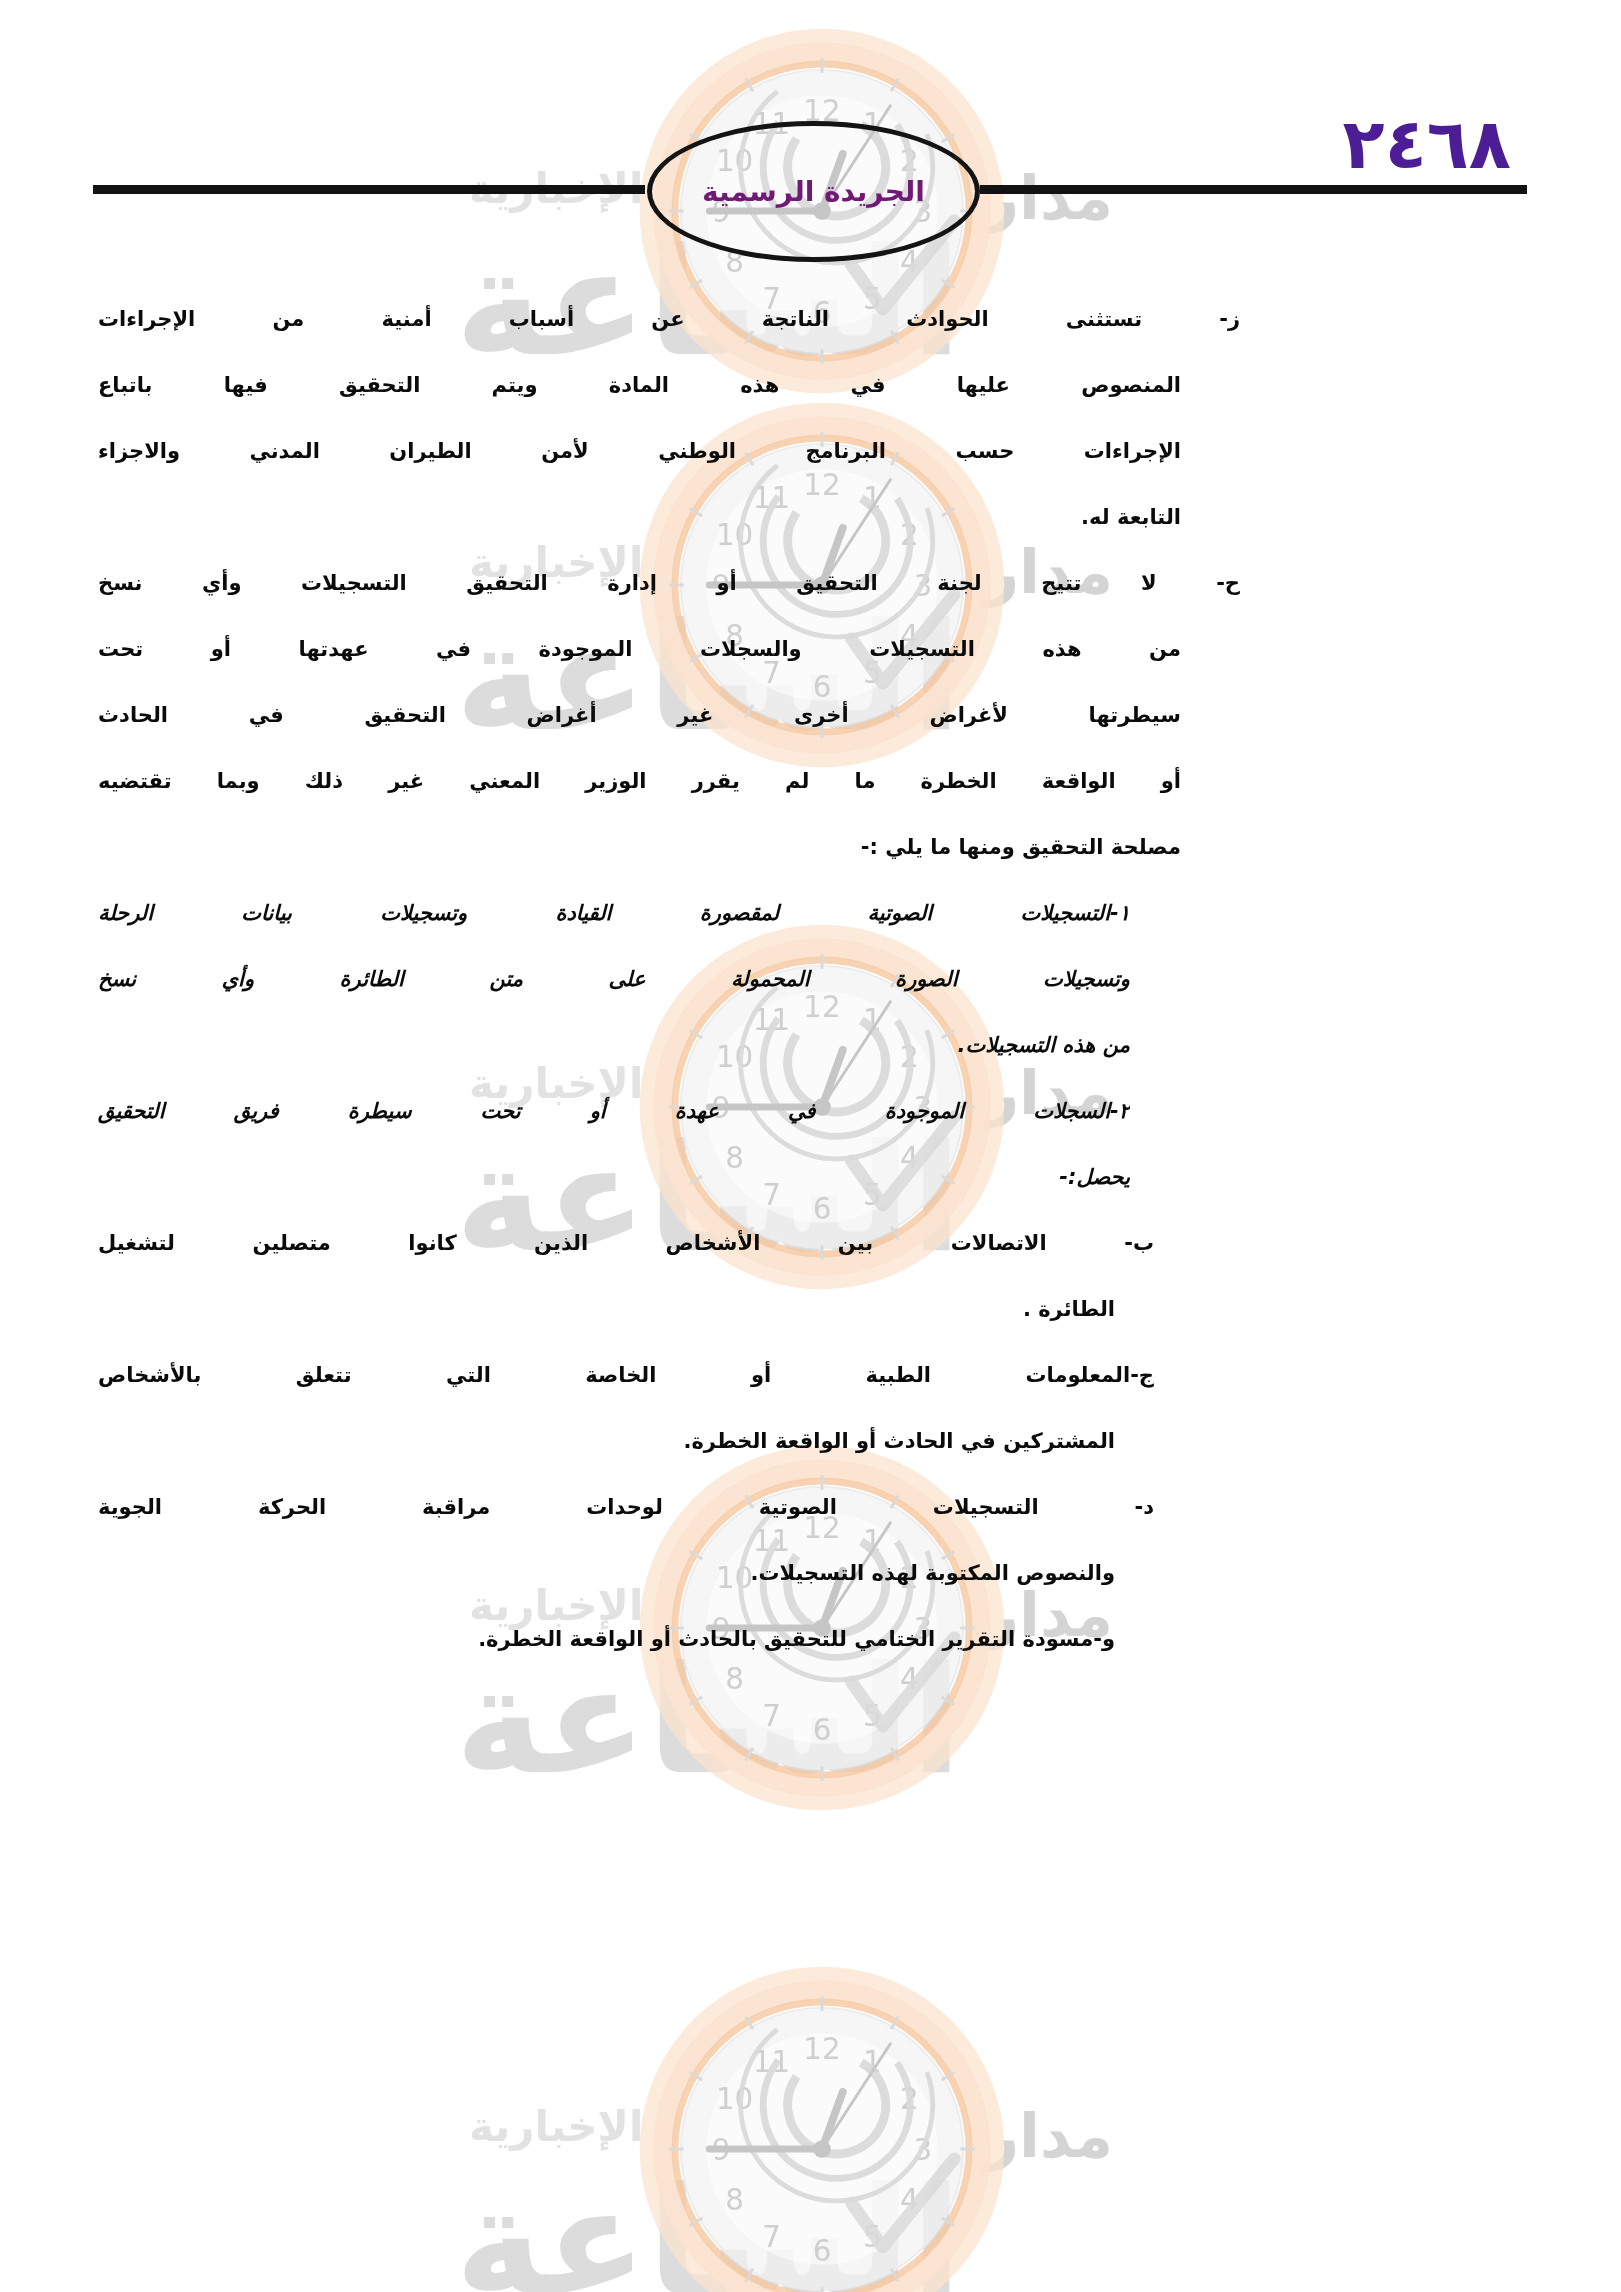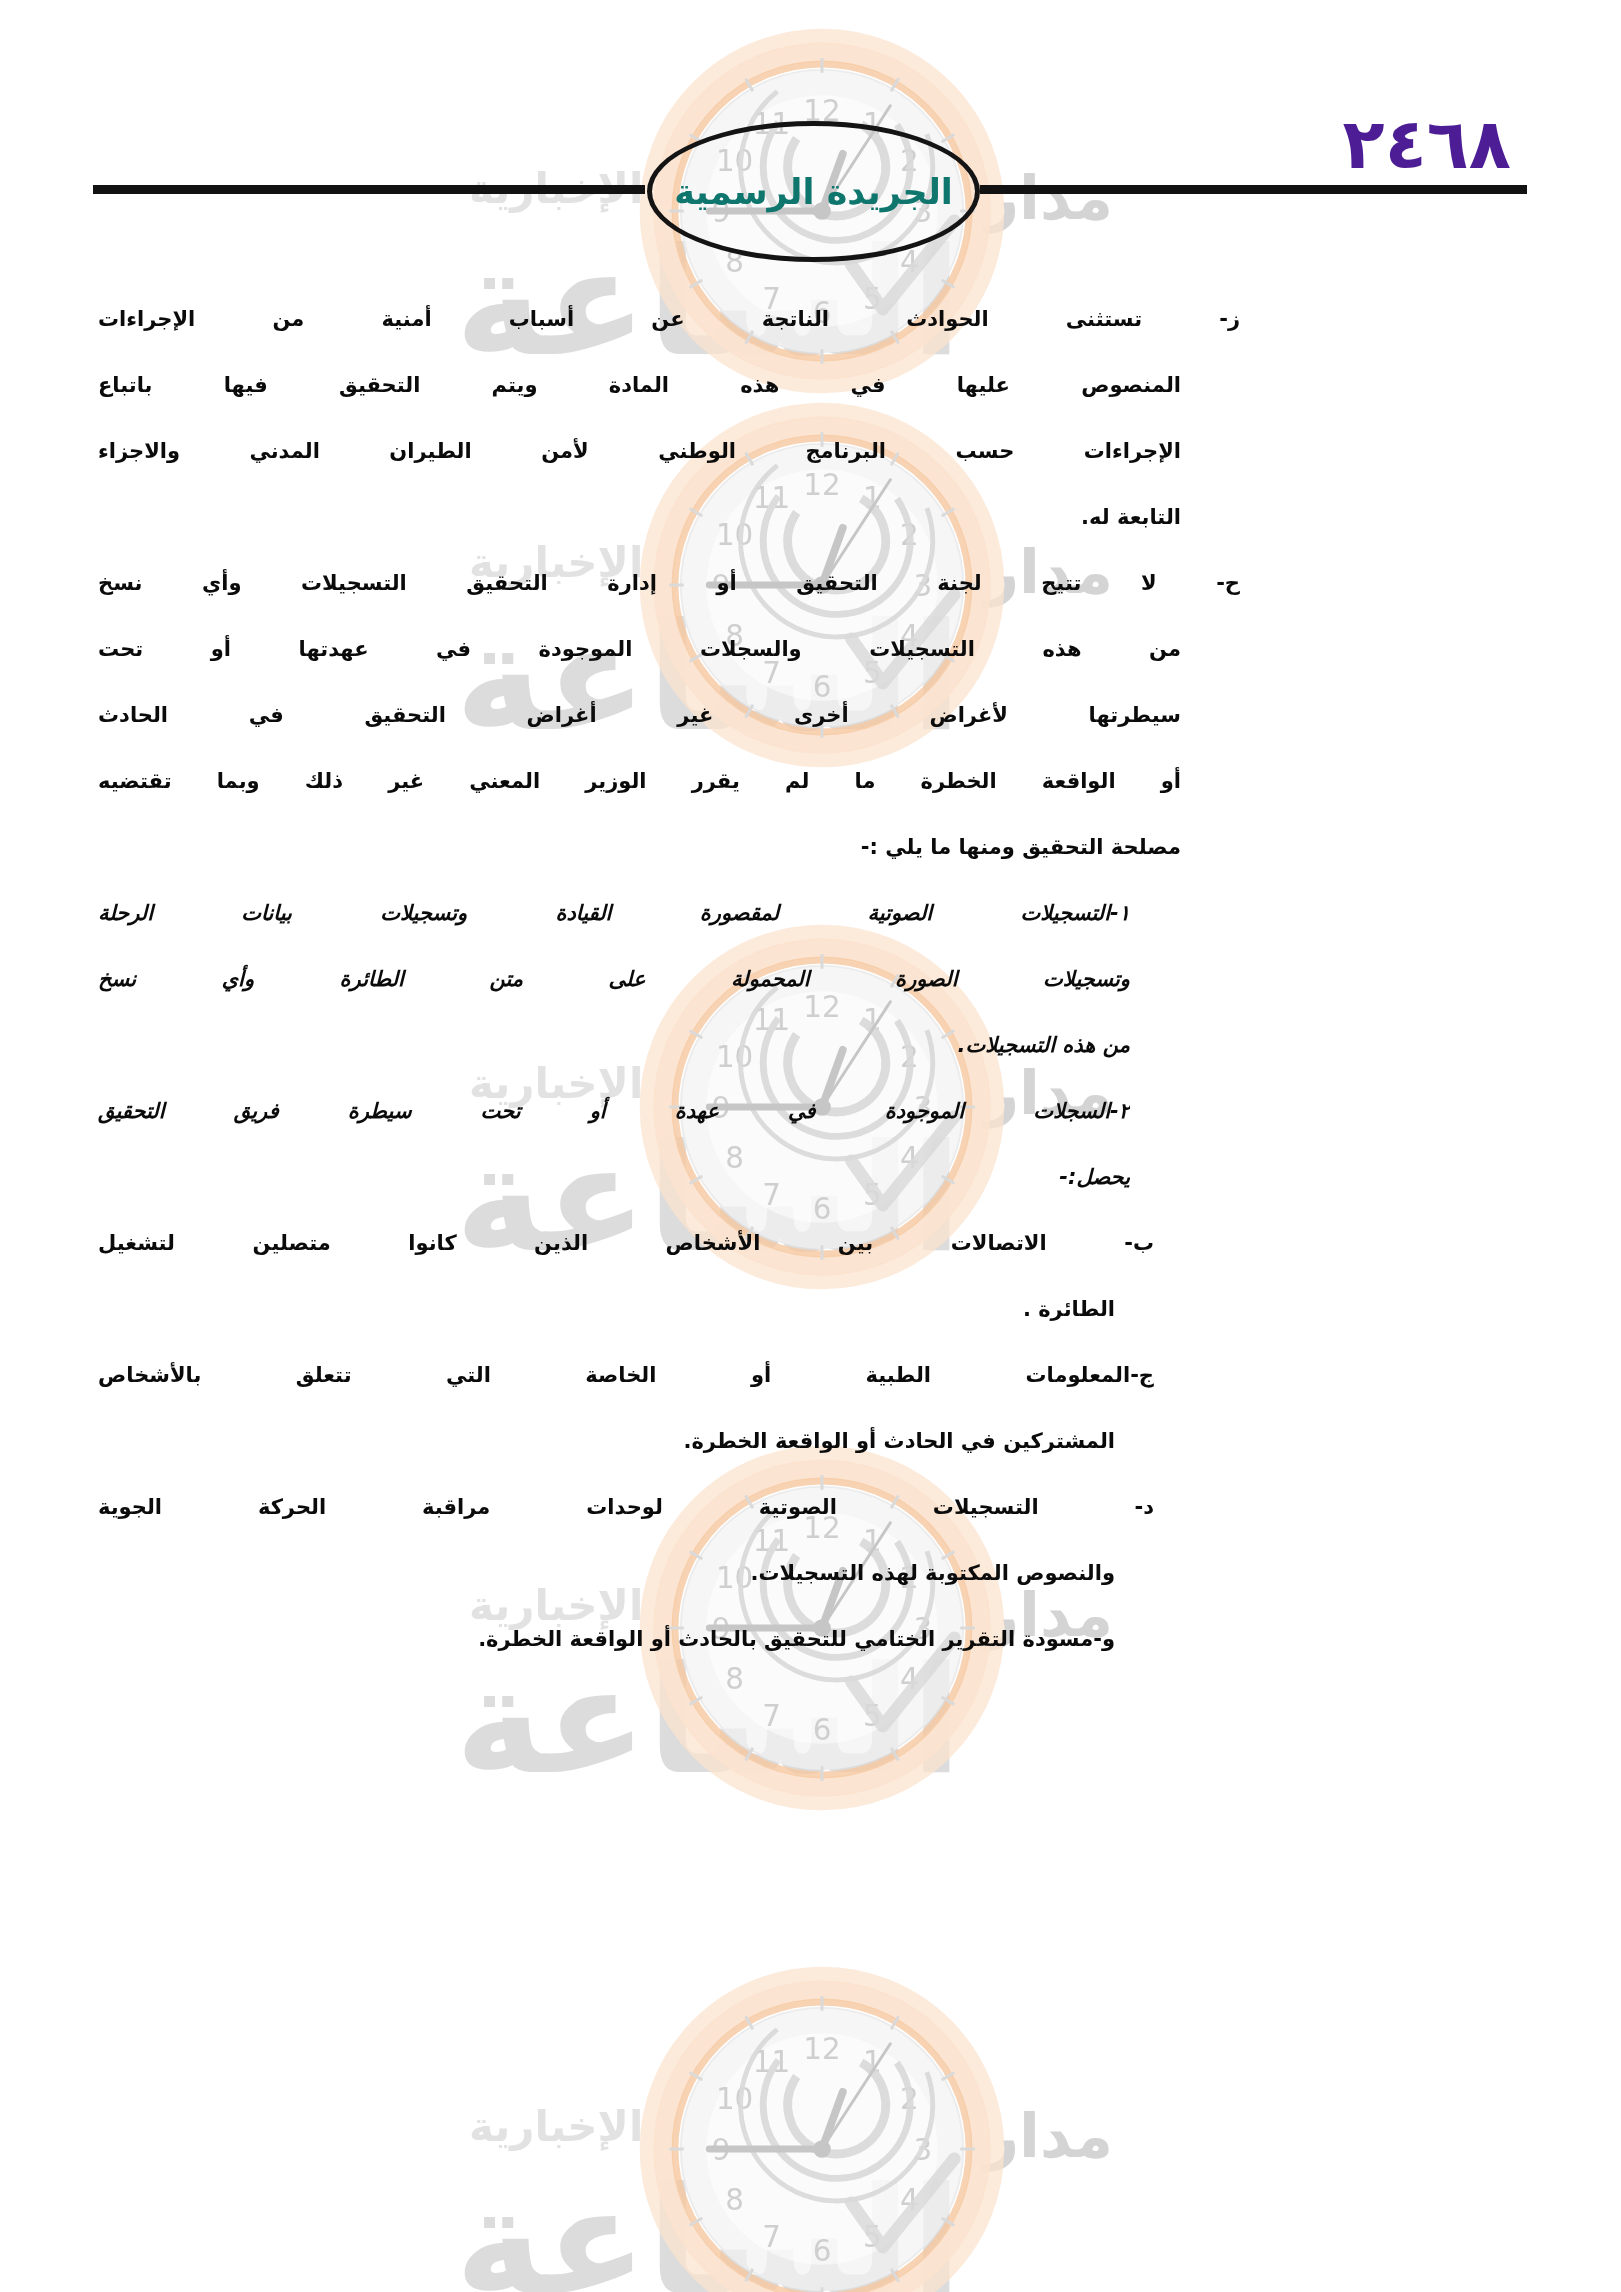--- a/index.html
+++ b/index.html
@@ -23,21 +23,21 @@
   }
   .rule{position:absolute;top:185px;height:8.8px;background:#121212;z-index:2;}
   .rule-l{left:93px;width:552px;}
   .rule-r{left:980px;width:547px;}
   .oval{
     position:absolute;left:647px;top:121px;width:333px;height:141px;
     border:5.9px solid #141414;border-radius:50%;z-index:3;
     display:flex;align-items:center;justify-content:center;
     background:transparent;box-sizing:border-box;
   }
-  .oval span{font-size:35px;font-weight:bold;color:#0f766e;}
+  .oval span{font-size:28px;font-weight:bold;color:#701a75;}
   
   .body{
     position:absolute;top:286px;left:98px;width:1142px;z-index:2;
     font-weight:bold;color:#0b0b0b;font-size:21px;
   }
   .para{padding-right:59px;}
   .para.num{padding-right:110px;font-style:italic;}
   .para.letter{padding-right:86px;}
   .line{
     height:66px;line-height:66px;overflow:hidden;

